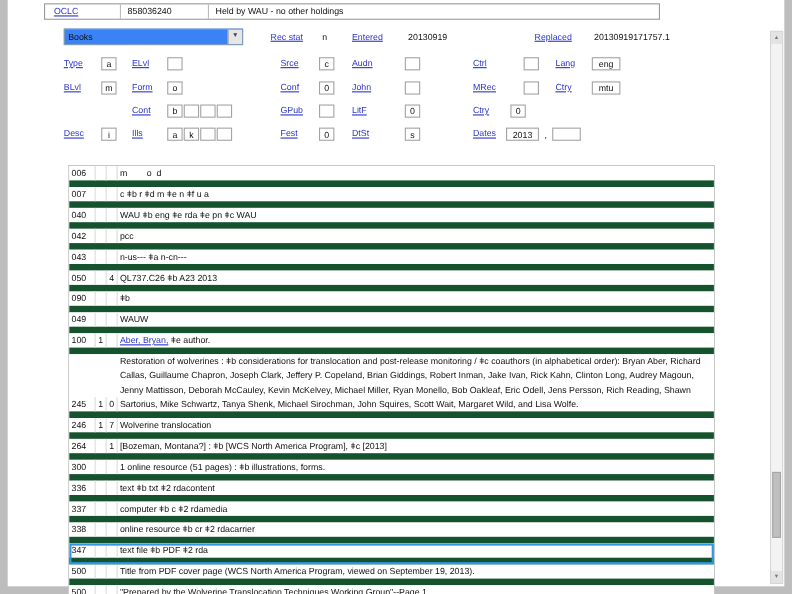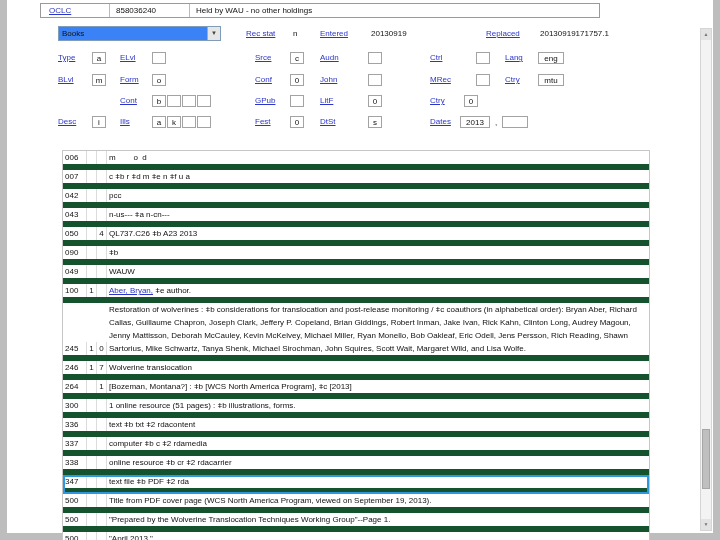--- a/index.html
+++ b/index.html
@@ -116,20 +116,26 @@
     <div class="find"></div>
     <div class="fcontent">m        o  d</div>
   </div>
       <div class="frow">
     <div class="ftag">007</div>
     <div class="find"></div>
     <div class="find"></div>
     <div class="fcontent">c ǂb r ǂd m ǂe n ǂf u a</div>
   </div>
       <div class="frow">
+    <div class="ftag">040</div>
+    <div class="find"></div>
+    <div class="find"></div>
+    <div class="fcontent">WAU ǂb eng ǂe rda ǂe pn ǂc WAU</div>
+  </div>
+      <div class="frow">
     <div class="ftag">042</div>
     <div class="find"></div>
     <div class="find"></div>
     <div class="fcontent">pcc</div>
   </div>
       <div class="frow">
     <div class="ftag">043</div>
     <div class="find"></div>
     <div class="find"></div>
     <div class="fcontent">n-us--- ǂa n-cn---</div>

